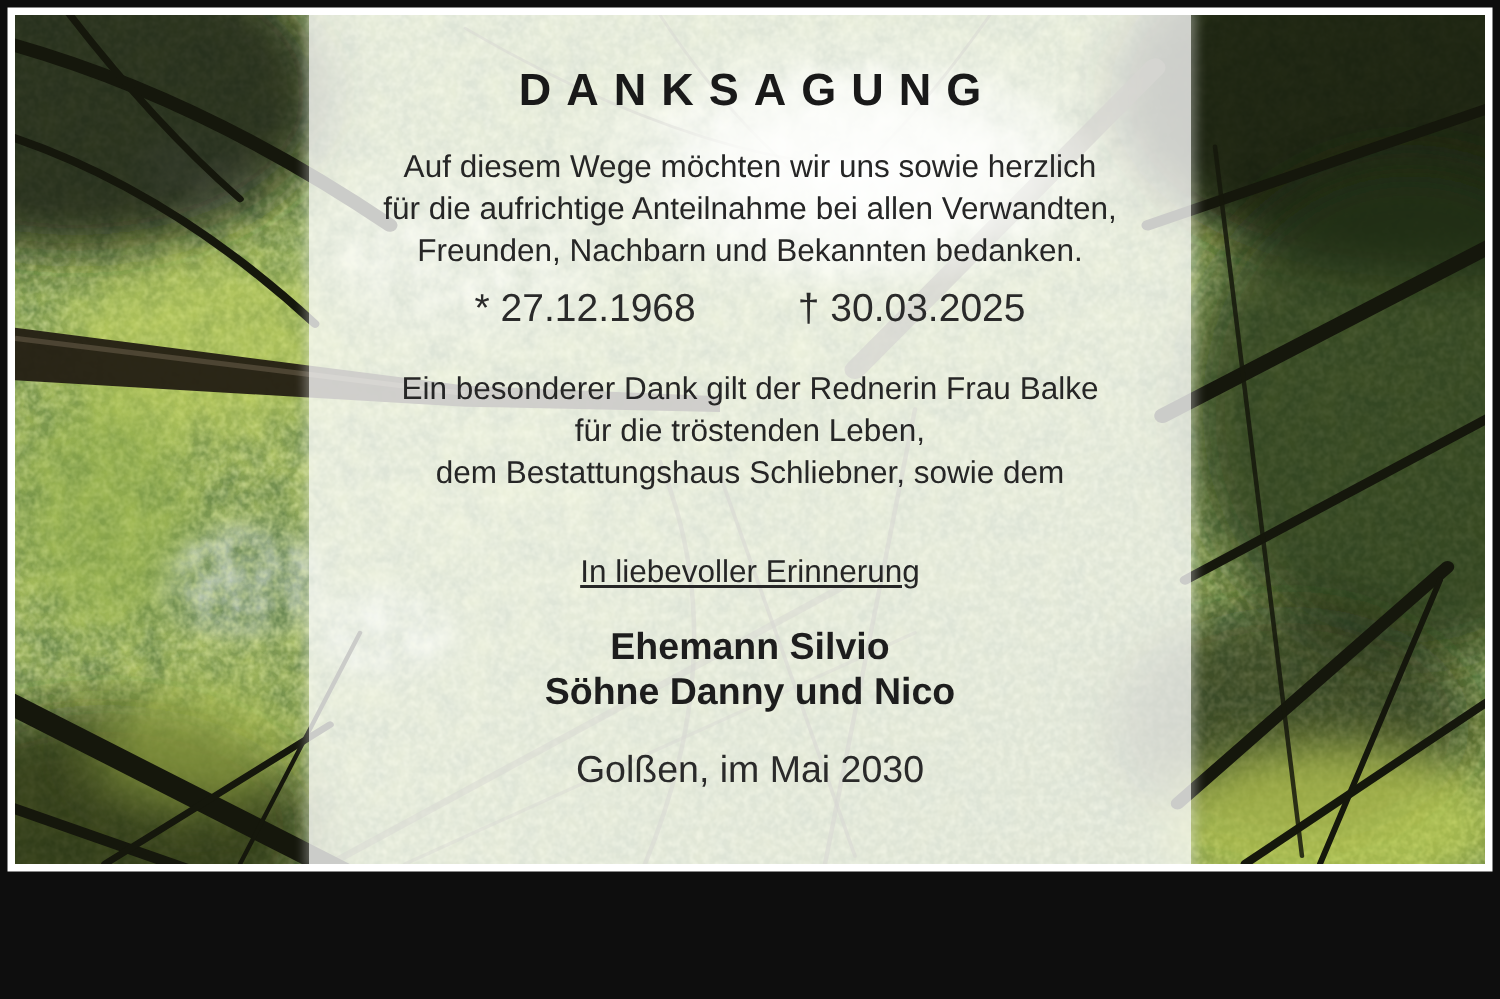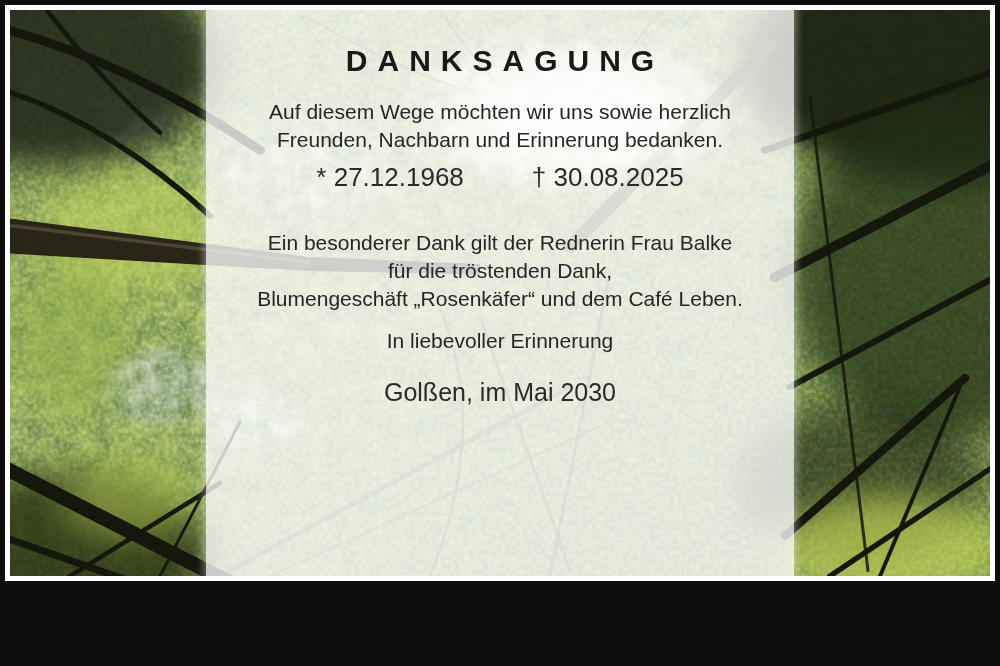--- a/index.html
+++ b/index.html
@@ -29,22 +29,22 @@
   .intro, .thanks, .memory{font-size:21px;line-height:28px;color:#262626;}
   .intro{margin-top:20px;}
   .name{
     margin-top:20px;font-size:57px;font-weight:700;line-height:60px;
     color:#161616;letter-spacing:-1px;
   }
   .dates{
     margin-top:8px;font-size:26px;color:#2a2a2a;
     display:flex;gap:68px;justify-content:center;
   }
-  .thanks{margin-top:36px;}
-  .memory{margin-top:14px;}
+  .thanks{margin-top:25px;}
+  .memory{margin-top:38px;text-decoration:underline;}
   .family{margin-top:20px;font-size:25px;font-weight:700;line-height:30px;color:#1d1d1d;}
   .place{margin-top:23px;font-size:25px;color:#2a2a2a;}
 </style>
 </head>
 <body>
 
 <div class="card">
   <div class="mat">
     <div class="photo">
 
@@ -136,39 +136,44 @@
         <ellipse cx="565" cy="120" rx="160" ry="90" fill="url(#glow)" opacity="0.95"></ellipse>
       </svg>
 
       <div class="panel">
         <div class="content">
 
           <div class="title">DANKSAGUNG</div>
 
           <div class="intro">
             <div>Auf diesem Wege möchten wir uns sowie herzlich</div>
-            <div>Freunden, Nachbarn und Erinnerung bedanken.</div>
+            <div>für die aufrichtige Anteilnahme bei allen Verwandten,</div>
+            <div>Freunden, Nachbarn und Bekannten bedanken.</div>
           </div>
 
 
           <div class="dates">
             <span>* 27.12.1968</span>
-            <span>† 30.08.2025</span>
+            <span>† 30.03.2025</span>
           </div>
 
           <div class="thanks">
             <div>Ein besonderer Dank gilt der Rednerin Frau Balke</div>
-            <div>für die tröstenden Dank,</div>
-            <div>Blumengeschäft „Rosenkäfer“ und dem Café Leben.</div>
+            <div>für die tröstenden Leben,</div>
+            <div>dem Bestattungshaus Schliebner, sowie dem</div>
           </div>
 
           <div class="memory">
             <div>In liebevoller Erinnerung</div>
           </div>
 
+          <div class="family">
+            <div>Ehemann Silvio</div>
+            <div>Söhne Danny und Nico</div>
+          </div>
 
           <div class="place">Golßen, im Mai 2030</div>
 
         </div>
       </div>
 
     </div>
   </div>
 </div>
 

